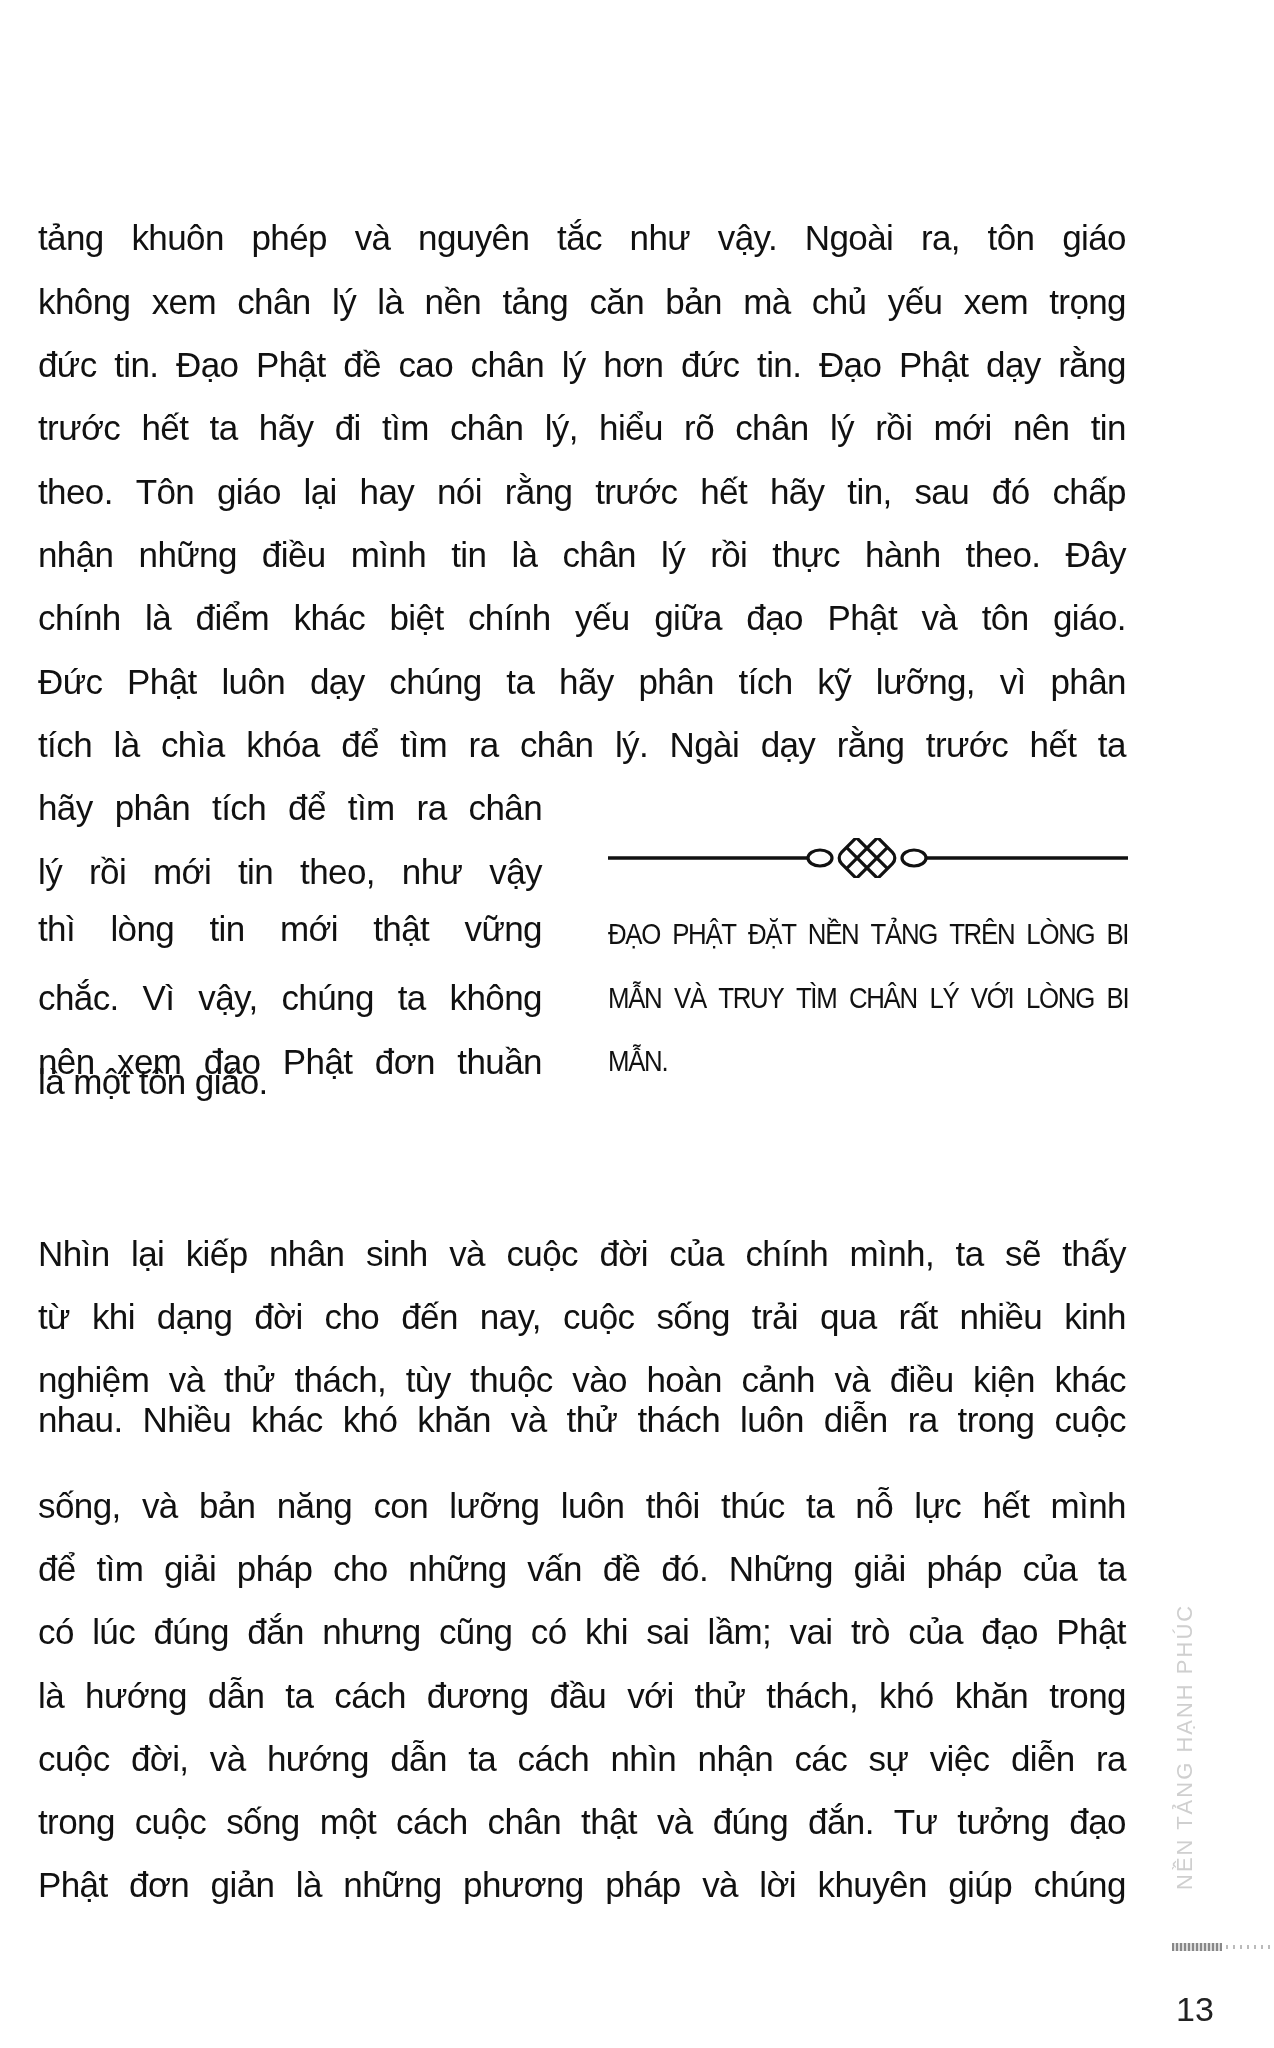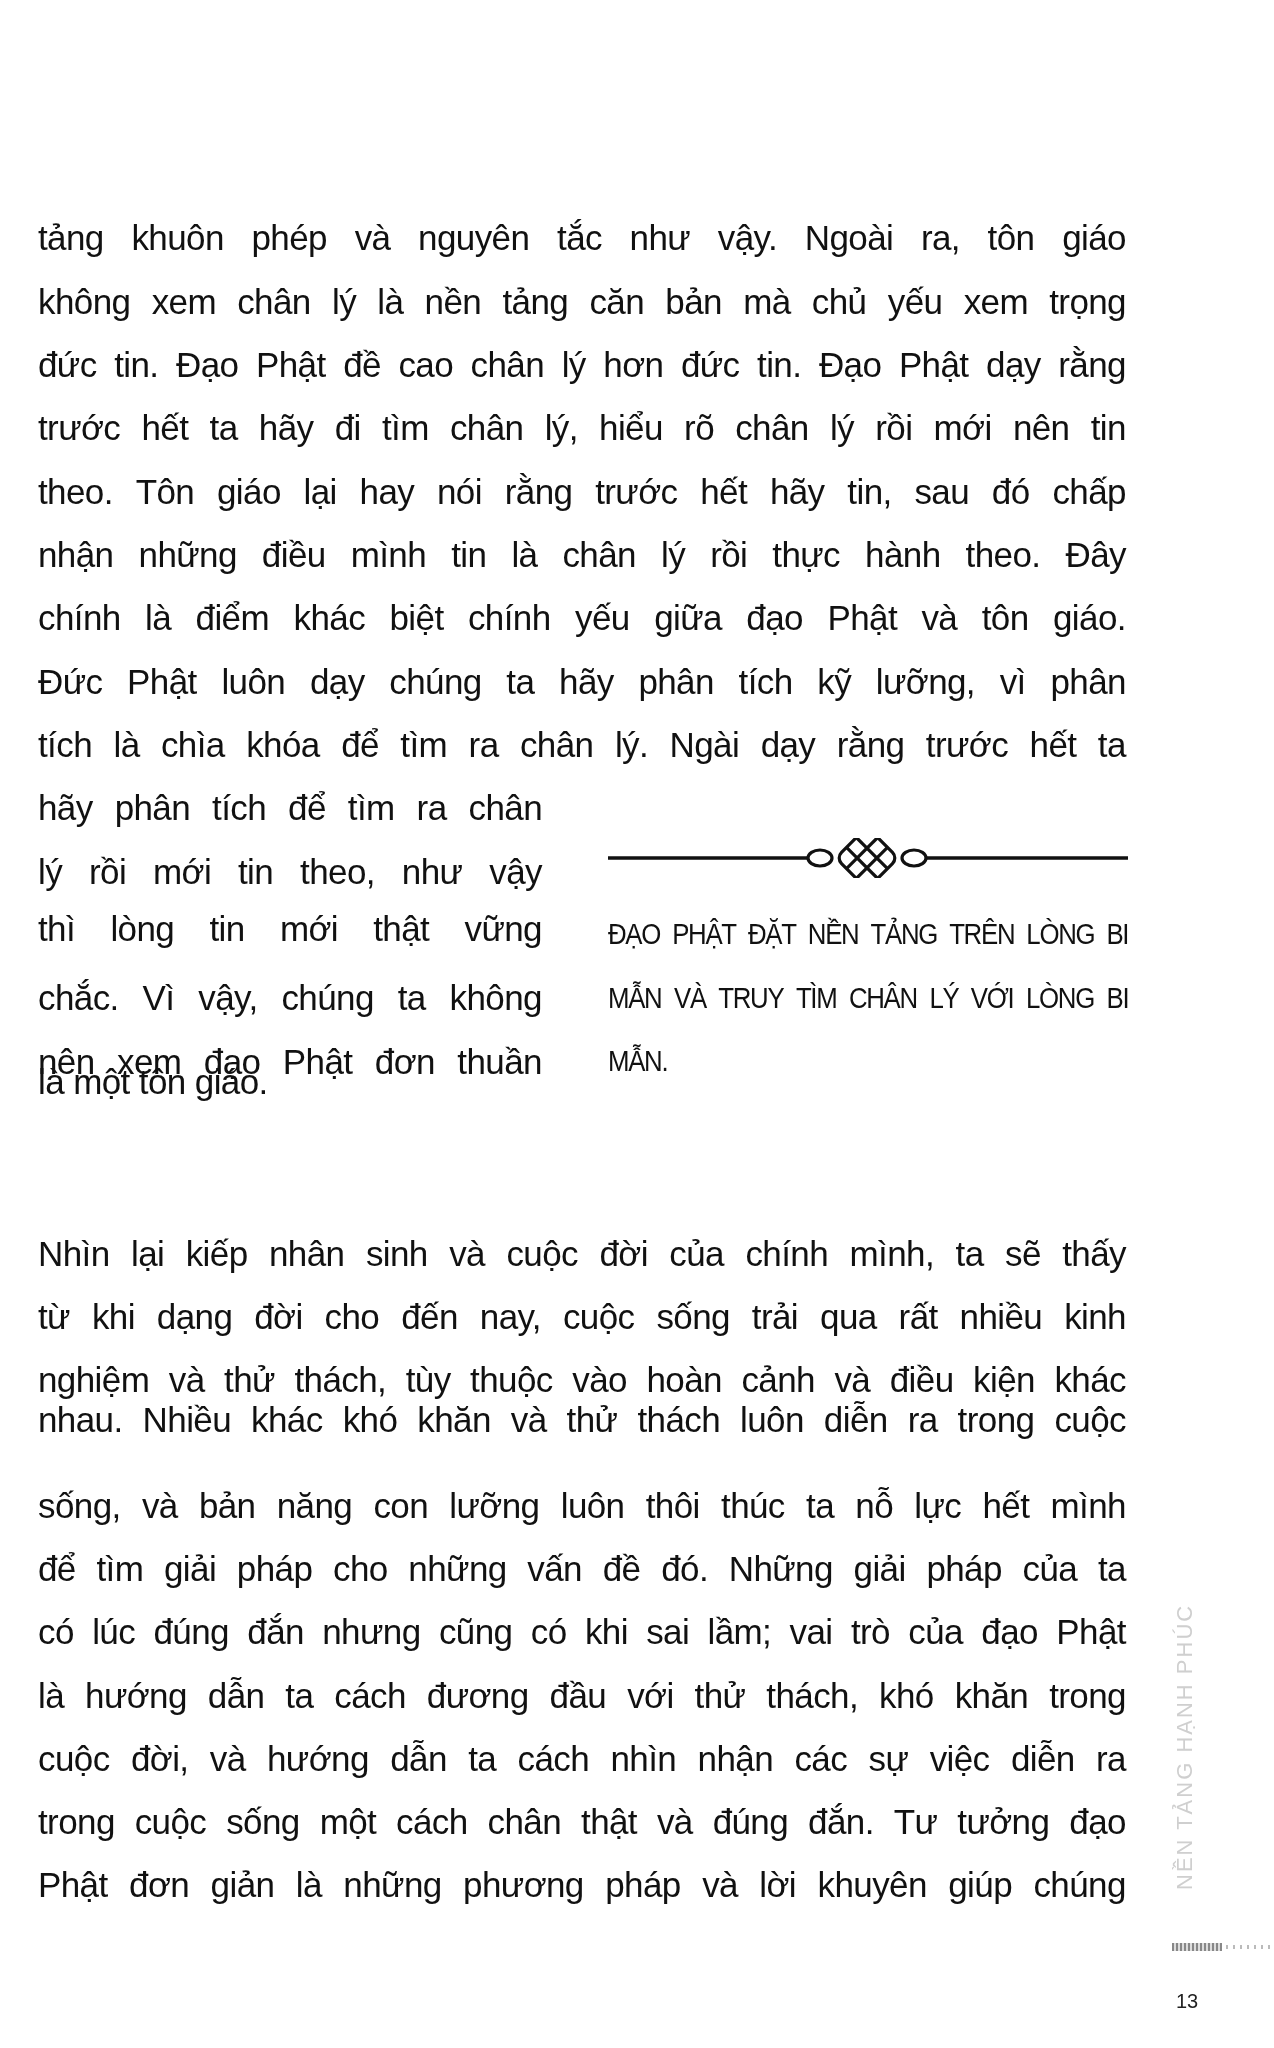--- a/index.html
+++ b/index.html
@@ -32,21 +32,21 @@
     }
     .hatch {
       position: absolute; left: 1172px; top: 1943px; width: 50px; height: 8px;
       background: repeating-linear-gradient(90deg, #888 0 2px, #ddd 2px 4px);
     }
     .hatch-dots {
       position: absolute; left: 1226px; top: 1945px; width: 48px; height: 4px;
       background: repeating-linear-gradient(90deg, #bbb 0 2px, transparent 2px 7px);
     }
     .page-number {
-      position: absolute; left: 1176px; top: 1990px; font-size: 20px; color: #222;
+      position: absolute; left: 1176px; top: 1990px; font-size: 34px; color: #222;
       font-family: "Liberation Sans", "DejaVu Sans", sans-serif;
     }
   </style>
 </head>
 <body>
 
 <div>
 
   <div>
     <div class="line" style="top:206px">

